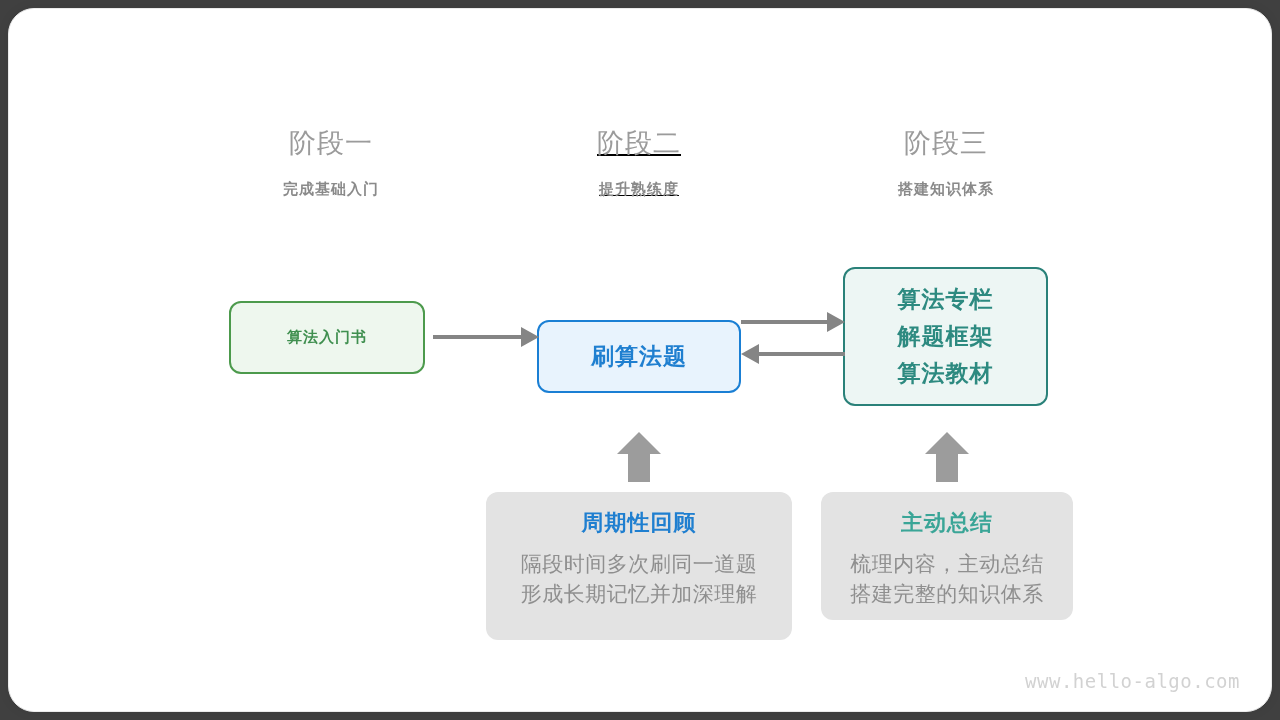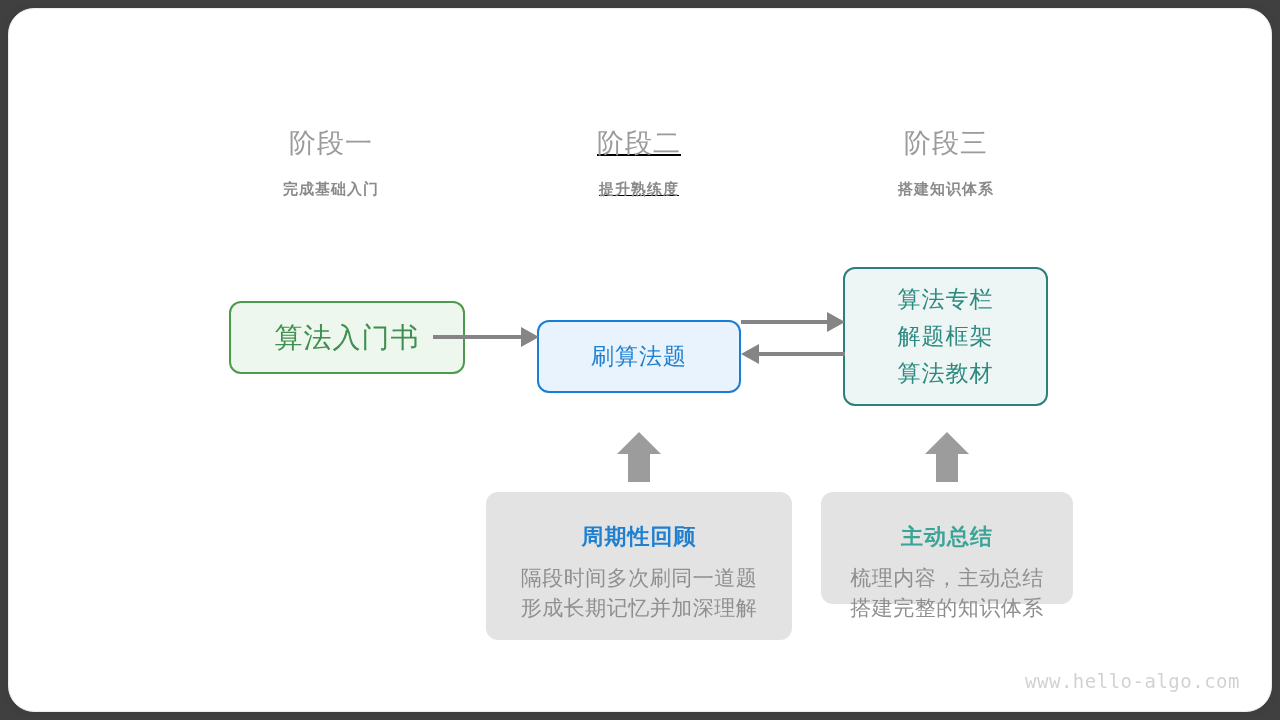--- a/index.html
+++ b/index.html
@@ -61,33 +61,33 @@
 
   
   .flow-box {
     position: absolute;
     box-sizing: border-box;
     border-radius: 12px;
     display: flex;
     flex-direction: column;
     align-items: center;
     justify-content: center;
-    font-weight: normal;
+    font-weight: bold;
     letter-spacing: 1px;
   }
   .flow-box .line {
     white-space: nowrap;
   }
 
   .box-green {
-    left: 229px;  top: 301px;  width: 236px; height: 73px;
+    left: 229px;  top: 301px;  width: 196px; height: 73px;
     background: #eef7ee;
     border: 2px solid #4c9a4c;
     color: #3f8f4f;
-    font-size: 28px;
+    font-size: 15px;
   }
   .box-blue {
     left: 537px;  top: 301px;  width: 204px; height: 73px;
     background: #e8f3fd;
     border: 2px solid #1a7fd4;
     color: #1f7fd0;
     font-size: 23px;
     margin-top: 19px;
   }
   .box-teal {
@@ -99,24 +99,24 @@
     line-height: 37px;
   }
 
   
   .info-box {
     position: absolute;
     box-sizing: border-box;
     background: #e3e3e3;
     border-radius: 12px;
     text-align: center;
-    padding-top: 30px;
+    padding-top: 16px;
   }
   .info-left  { left: 486px; top: 492px; width: 306px; height: 148px; }
-  .info-right { left: 821px; top: 492px; width: 252px; height: 112px; }
+  .info-right { left: 821px; top: 492px; width: 252px; height: 128px; }
 
   .info-title {
     font-size: 22px;
     font-weight: bold;
     line-height: 30px;
     letter-spacing: 1px;
     white-space: nowrap;
   }
   .info-title.blue { color: #1f7fd0; }
   .info-title.teal { color: #3aa597; }

